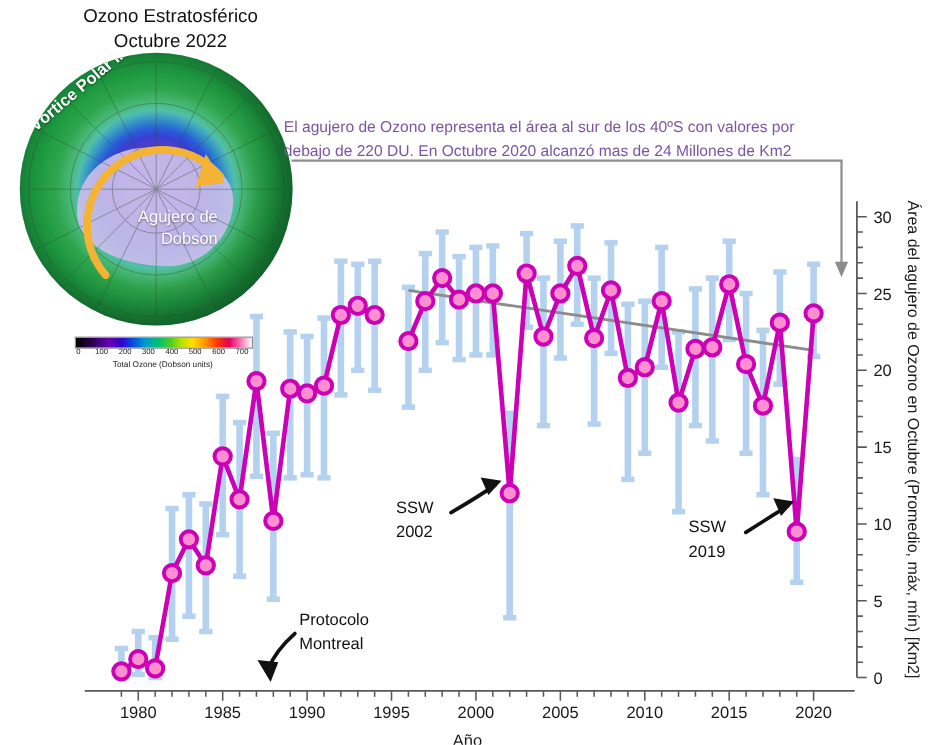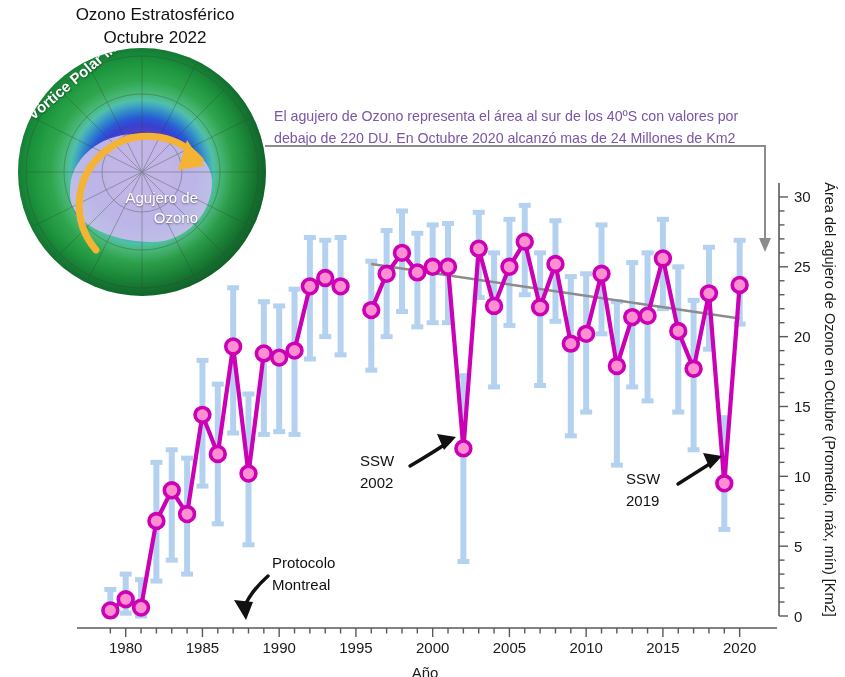--- a/index.html
+++ b/index.html
@@ -66,21 +66,21 @@
       #ff3c00 80%, #e00060 87%, #ff66aa 93%, #ffffff 100%);
     border:1px solid #888;
   }
   .cbar-ticks{position:relative;height:11px;width:160px;font-size:7px;color:#222;}
   .cbar-ticks span{position:absolute;top:0;transform:translateX(-50%);}
   .cbar-cap{width:160px;text-align:center;font-size:7.5px;color:#222;margin-top:-1px;}
 
   
   .callout{
     position:absolute;left:258px;top:106px;width:508px;
-    color:#7A55A6;font-size:14.2px;line-height:1.52;margin-left:16px;
+    color:#7A55A6;font-size:14.2px;line-height:1.52;
   }
 
   
   svg.chart{position:absolute;left:0;top:0;width:845px;height:677px;overflow:visible;}
   .tklbl{font-family:"Liberation Sans",sans-serif;font-size:15px;fill:#1a1a1a;}
   .axlbl{font-family:"Liberation Sans",sans-serif;font-size:15px;fill:#1a1a1a;}
   .annot{font-family:"Liberation Sans",sans-serif;font-size:15px;fill:#111;}
   .ylabel-rot{font-family:"Liberation Sans",sans-serif;font-size:14.5px;fill:#1a1a1a;}
 </style>
 </head>
@@ -111,25 +111,39 @@
           <line x1="16" y1="178" x2="232" y2="70"></line>
         </g>
       </svg>
       <svg class="arrow-vortex" viewBox="0 0 248 248">
         <path d="M78,202 A68,68 0 1,1 182,112" fill="none" stroke="#F5B335" stroke-width="7" stroke-linecap="round"></path>
         <path d="M169,92 L186,118 L160,122 Z" fill="#F5B335"></path>
       </svg>
       <div class="lbl-vortex">Vórtice Polar  Intenso</div>
       <div class="lbl-hole">
         <span>Agujero de</span><br>
-        <span>Ozono</span>
+        <span>Dobson</span>
       </div>
     </div>
   </div>
 
+  <div class="cbar-wrap">
+    <div class="cbar"></div>
+    <div class="cbar-ticks" id="cbar-ticks">
+        <span style="left: 2%;">0</span>
+        <span style="left: 15.2857%;">100</span>
+        <span style="left: 28.5714%;">200</span>
+        <span style="left: 41.8571%;">300</span>
+        <span style="left: 55.1429%;">400</span>
+        <span style="left: 68.4286%;">500</span>
+        <span style="left: 81.7143%;">600</span>
+        <span style="left: 95%;">700</span>
+      </div>
+    <div class="cbar-cap">Total Ozone (Dobson units)</div>
+  </div>
 
   <div class="callout">
     <span>El agujero de Ozono representa el área al sur de los 40ºS con valores por</span>
     <span>debajo de 220 DU. En Octubre 2020 alcanzó mas de 24 Millones de Km2</span>
   </div>
 
   <svg class="chart" id="chart-svg" viewBox="0 0 845 677">
     <g id="g-leader">
         <path d="M265,146 L765,146 L765,243" fill="none" stroke="#8C8C8C" stroke-width="2"></path>
         <path d="M759,238 L765,252 L771,238 Z" fill="#8C8C8C"></path>

